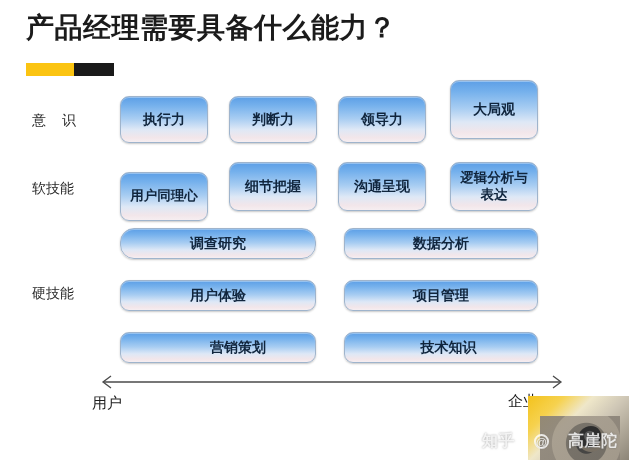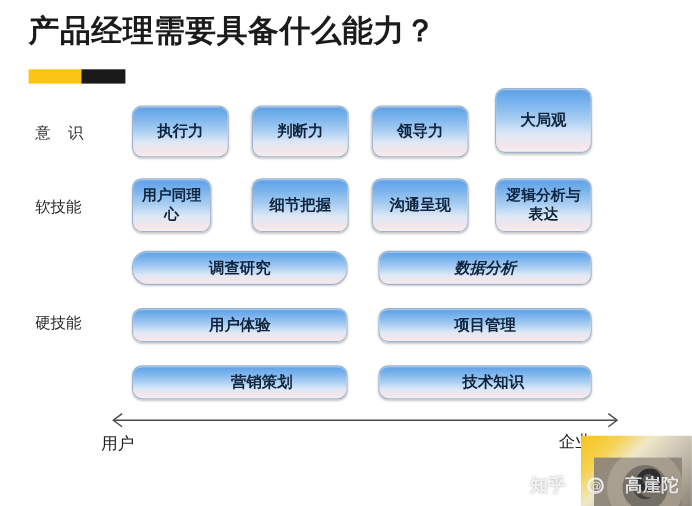--- a/index.html
+++ b/index.html
@@ -176,27 +176,27 @@
 
 <div class="row-label awareness">意 识</div>
 <div class="row-label soft">软技能</div>
 <div class="row-label hard">硬技能</div>
 
 <div class="cap-box" style="left: 120px; top: 96px; width: 88px; height: 47px; border-color: rgb(159, 180, 204); color: rgb(16, 37, 61);">执行力</div>
 <div class="cap-box" style="left: 229px; top: 96px; width: 88px; height: 47px; border-color: rgb(159, 180, 204); color: rgb(16, 37, 61);">判断力</div>
 <div class="cap-box" style="left: 338px; top: 96px; width: 88px; height: 47px; border-color: rgb(159, 180, 204); color: rgb(16, 37, 61);">领导力</div>
 <div class="cap-box" style="left: 450px; top: 80px; width: 88px; height: 59px; border-color: rgb(159, 180, 204); color: rgb(16, 37, 61);">大局观</div>
 
-<div class="cap-box two-line" style="left: 120px; top: 162px; width: 72px; height: 49px; border-color: rgb(159, 180, 204); color: rgb(16, 37, 61);">用户同理心</div>
+<div class="cap-box two-line" style="left: 120px; top: 172px; width: 88px; height: 49px; border-color: rgb(159, 180, 204); color: rgb(16, 37, 61);">用户同理心</div>
 <div class="cap-box" style="left: 229px; top: 162px; width: 88px; height: 49px; border-color: rgb(159, 180, 204); color: rgb(16, 37, 61);">细节把握</div>
 <div class="cap-box" style="left: 338px; top: 162px; width: 88px; height: 49px; border-color: rgb(159, 180, 204); color: rgb(16, 37, 61);">沟通呈现</div>
 <div class="cap-box two-line" style="left: 450px; top: 162px; width: 88px; height: 49px; border-color: rgb(159, 180, 204); color: rgb(16, 37, 61);">逻辑分析与表达</div>
 
 <div class="cap-box" style="left: 120px; top: 228px; width: 196px; height: 31px; border-color: rgb(159, 180, 204); color: rgb(16, 37, 61); border-radius: 14px;">调查研究</div>
-<div class="cap-box" style="left: 344px; top: 228px; width: 194px; height: 31px; border-color: rgb(159, 180, 204); color: rgb(16, 37, 61); font-style: italic;">数据分析</div>
+<div class="cap-box" style="left: 344px; top: 228px; width: 194px; height: 31px; border-color: rgb(159, 180, 204); color: rgb(16, 37, 61);">数据分析</div>
 <div class="cap-box" style="left: 120px; top: 280px; width: 196px; height: 31px; border-color: rgb(159, 180, 204); color: rgb(16, 37, 61);">用户体验</div>
 <div class="cap-box" style="left: 344px; top: 280px; width: 194px; height: 31px; border-color: rgb(159, 180, 204); color: rgb(16, 37, 61);">项目管理</div>
 <div class="cap-box" style="left: 344px; top: 332px; width: 194px; height: 31px; border-color: rgb(159, 180, 204); color: rgb(16, 37, 61); padding-left: 19px;">技术知识</div>
 <div class="cap-box" style="left: 120px; top: 332px; width: 196px; height: 31px; border-color: rgb(159, 180, 204); color: rgb(16, 37, 61); padding-left: 44px;">营销策划</div>
 
 <div class="axis-arrow">
   <svg width="474" height="20" viewBox="0 0 474 20">
     <line x1="9" y1="10" x2="465" y2="10" stroke="#4a4a4a" stroke-width="1.3"></line>
     <polyline points="16,4 8,10 16,16" fill="none" stroke="#4a4a4a" stroke-width="1.3"></polyline>
     <polyline points="458,4 466,10 458,16" fill="none" stroke="#4a4a4a" stroke-width="1.3"></polyline>

